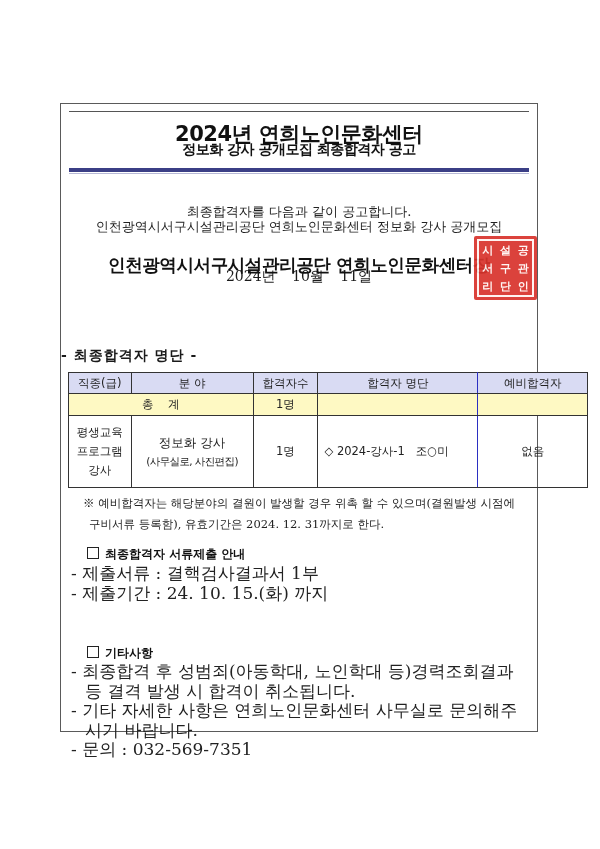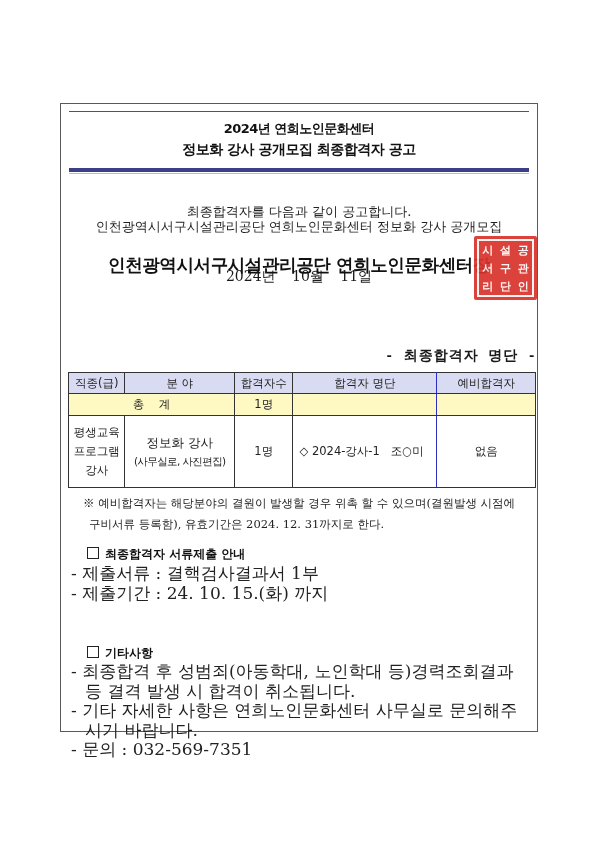--- a/index.html
+++ b/index.html
@@ -4,39 +4,39 @@
 <style>
   html, body { margin:0; padding:0; background:#ffffff; }
   body { width:600px; height:849px; position:relative; overflow:hidden;
          font-family:"DejaVu Serif", "Liberation Serif", serif; color:#1a1a1a; }
   .frame { position:absolute; left:60px; top:103px; width:478px; height:629px;
            border:1px solid #5a5a5a; box-sizing:border-box; }
   .top-rule { position:absolute; left:8px; right:8px; top:7px; height:1px; background:#555; }
   .title { position:absolute; left:0; right:0; text-align:center;
            font-family:"DejaVu Sans", "Liberation Sans", sans-serif; font-weight:bold;
            color:#111; letter-spacing:-0.5px; }
-  .title.l1 { top:16px; font-size:13px; }
+  .title.l1 { top:16px; font-size:21px; }
   .title.l2 { top:37px; font-size:14px; }
   .blue-rule { position:absolute; left:8px; right:8px; top:64px; height:4px; background:#3b3f86; }
   .blue-rule-thin { position:absolute; left:8px; right:8px; top:69px; height:1px; background:#b7b9d6; }
   .intro { position:absolute; left:0; right:0; text-align:center; font-size:13px; color:#222; }
   .intro.l1 { top:76px;margin-top:38px; }
   .intro.l2 { top:99px; }
   .date { position:absolute; left:0; right:0; top:124px; text-align:center; font-size:14px; word-spacing:12px;margin-top:40px; }
   .signer { position:absolute; left:0; right:0; top:149px; text-align:center; font-size:17.5px;
             font-weight:bold; letter-spacing:-0.4px; color:#111; }
   .stamp { position:absolute; left:413px; top:132px; width:63px; height:64px; background:#d9332c;
            border-radius:2px; opacity:0.92; }
   .stamp .in { position:absolute; inset:3px; border:2px solid #fff2f0; display:grid;
                grid-template-columns:repeat(3,1fr); grid-template-rows:repeat(3,1fr); }
   .stamp .in span { color:#fff4f2; font-family:"DejaVu Sans", sans-serif; font-size:11px; font-weight:bold;
                     display:flex; align-items:center; justify-content:center; line-height:1; }
-  .list-title { position:absolute; left:0; right:0; top:243px; text-align:right;
-                font-size:14px; font-weight:bold; letter-spacing:1px;font-family:Liberation Mono, monospace; }
-  table.roster { position:absolute; left:7px; top:268px; width:468px; border-collapse:collapse;
+  .list-title { position:absolute; left:0; right:0; top:243px; text-align:left;
+                font-size:14px; font-weight:bold; letter-spacing:1px; }
+  table.roster { position:absolute; left:7px; top:268px; width:520px; border-collapse:collapse;
                  font-family:"DejaVu Sans", "Liberation Sans", sans-serif; font-size:11.5px; color:#222; }
   table.roster td, table.roster th { border:1px solid #333; text-align:center; padding:0; font-weight:normal; }
   table.roster tr.head td { background:#d9dbf3; height:20px; }
   table.roster tr.total td { background:#fef9c3; height:21px; }
   table.roster tr.data td { height:71px; line-height:19px; }
   table.roster .bl { border-left:1.5px solid #2b2fc2; }
   table.roster .br { border-right:1.5px solid #2b2fc2;margin-top:40px; }
   .note { position:absolute; left:22px; right:10px; top:389px; font-size:11.5px; line-height:21px; color:#222;
           text-indent:-6px; padding-left:6px; }
   .section { position:absolute; left:6px; font-size:12px; font-weight:bold; color:#111;padding-left:20px; }

